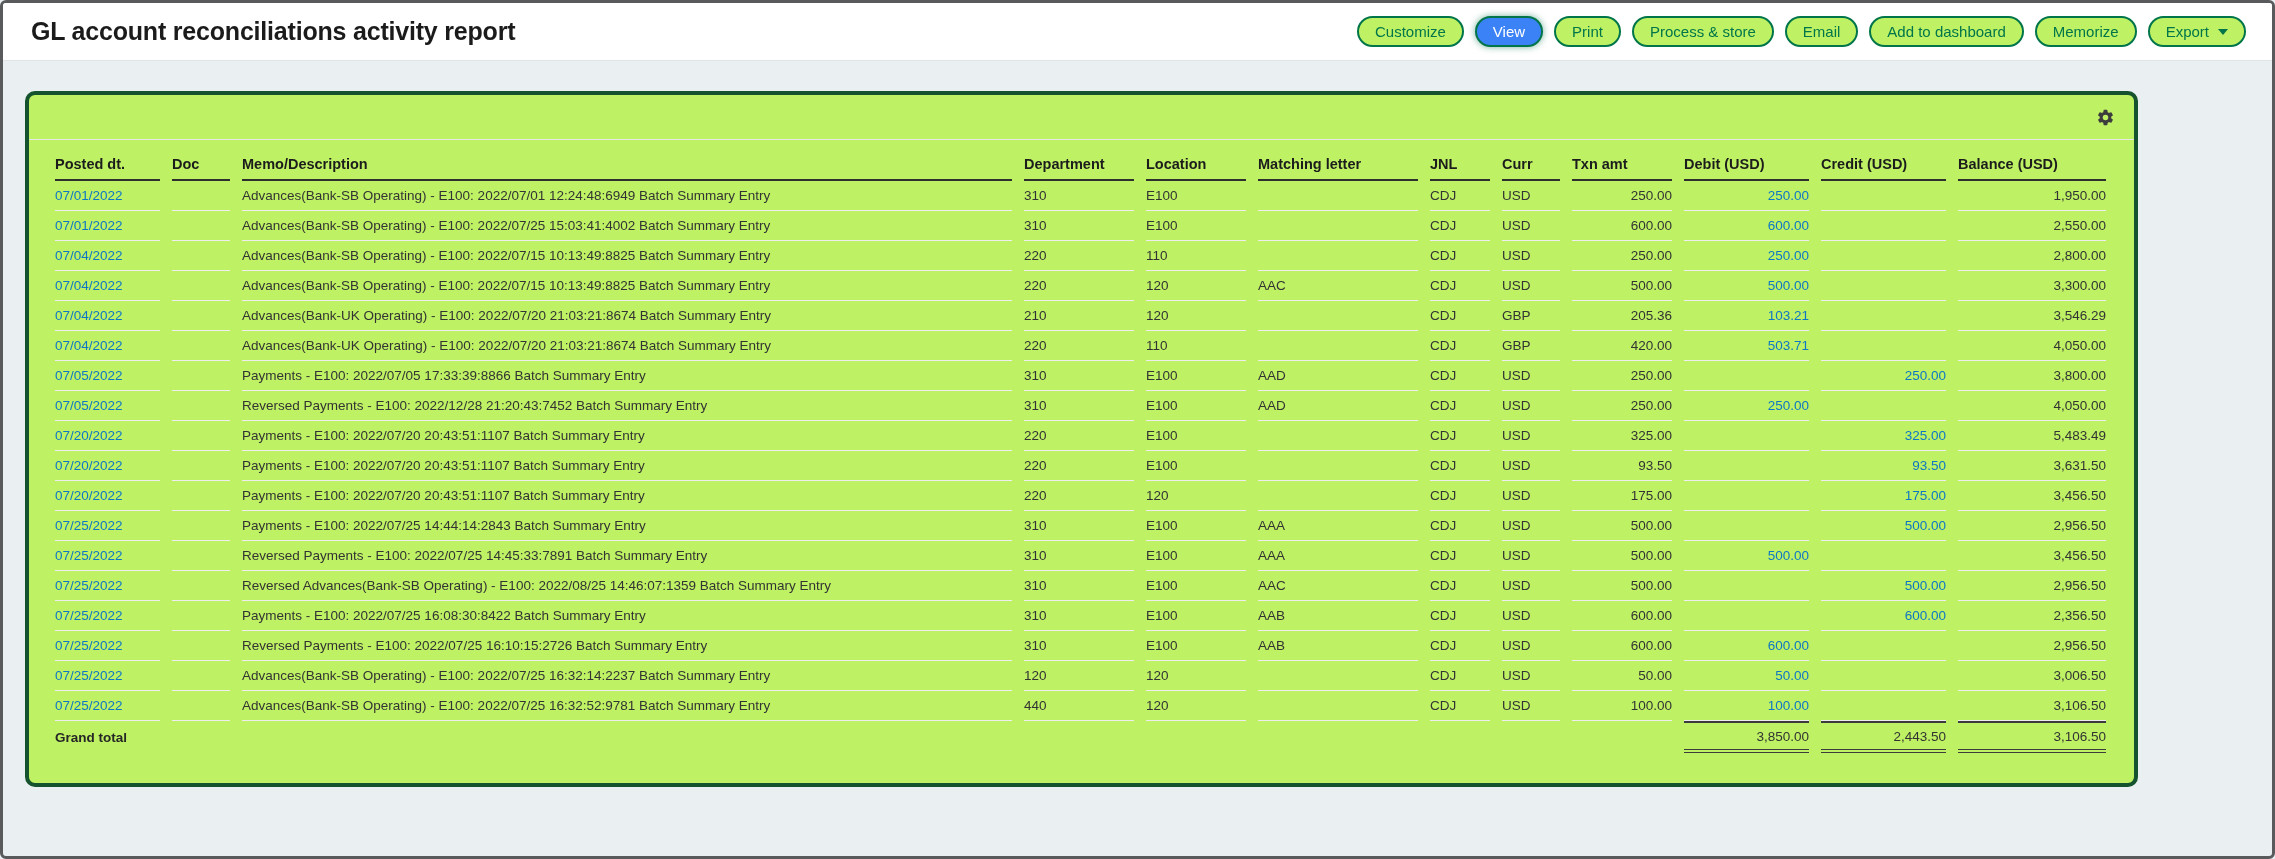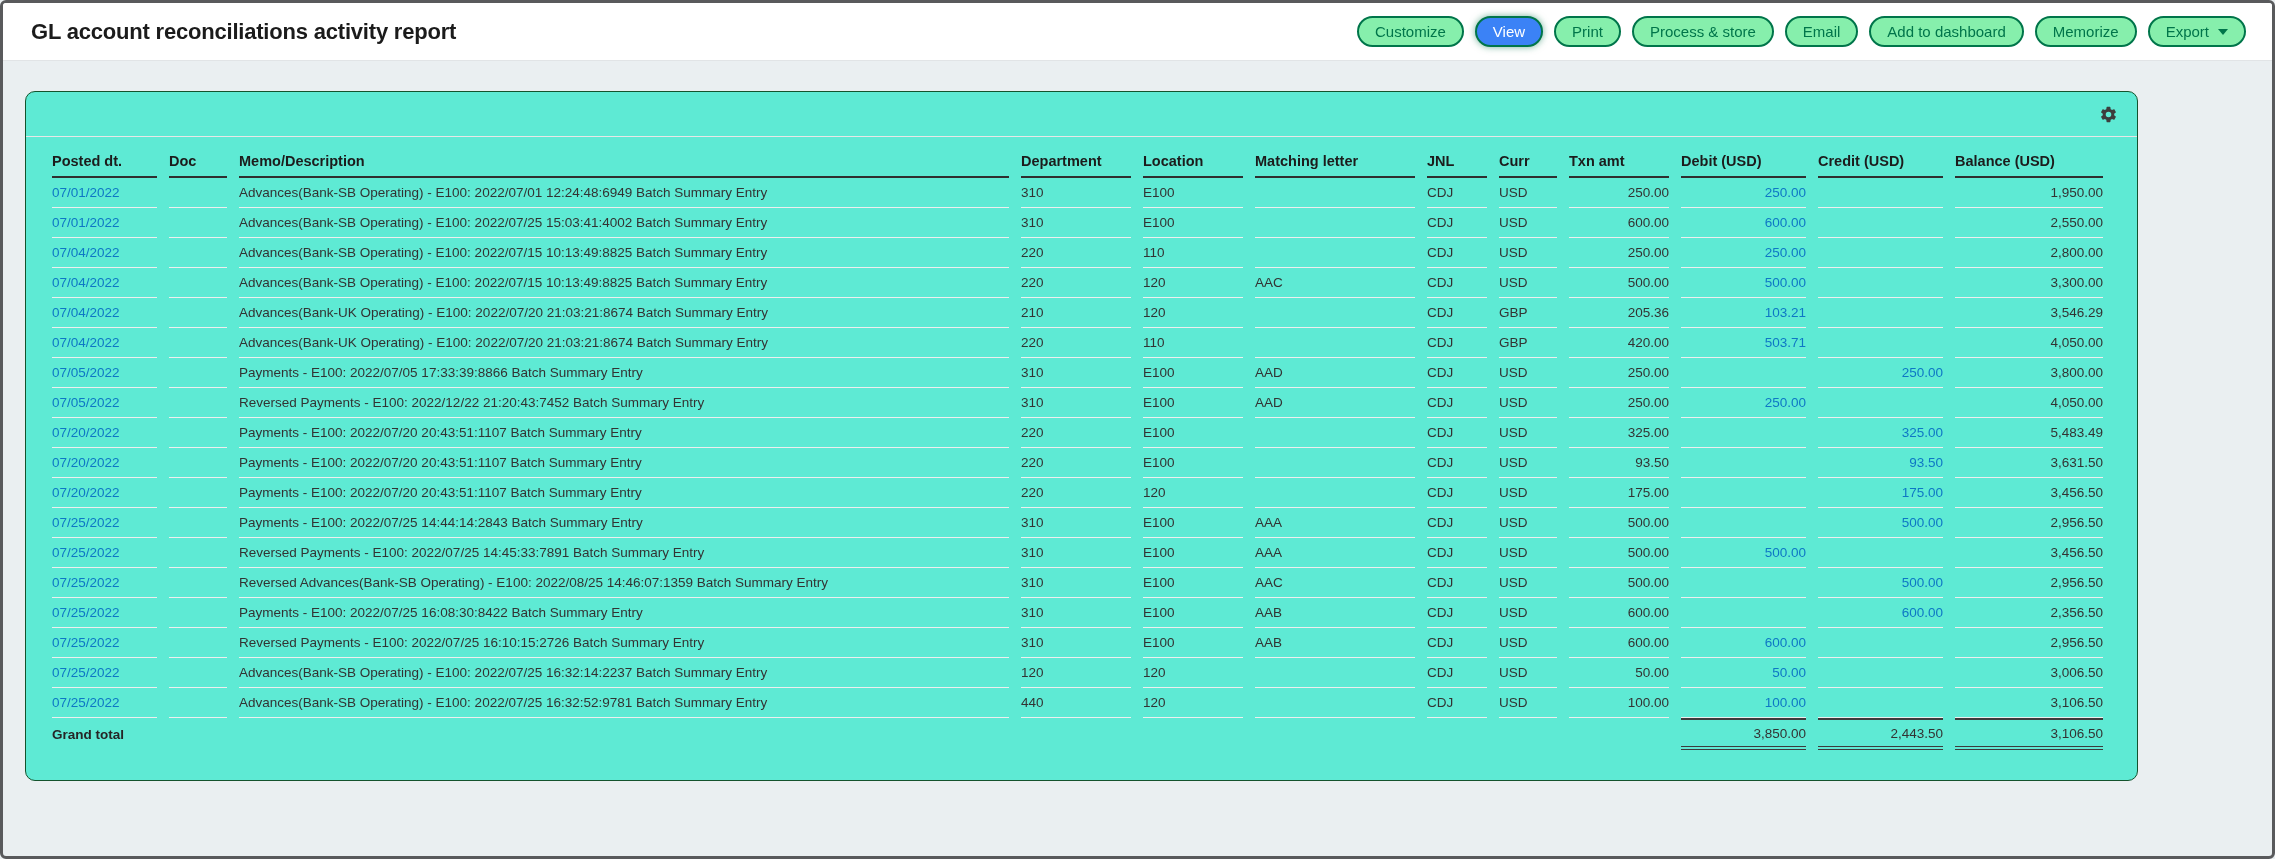--- a/index.html
+++ b/index.html
@@ -13,44 +13,44 @@
     overflow: hidden;
   }
   
   .topbar {
     height: 58px; background: #ffffff;
     display: flex; align-items: center; justify-content: space-between;
     padding: 0 26px 0 28px;
     border-bottom: 1px solid #e1e4e6;
   }
   .topbar h1 {
-    margin: 0; font-size: 22px; font-weight: bold; color: #1b1b1b;
+    margin: 0; font-size: 25px; font-weight: bold; color: #1b1b1b;
     letter-spacing: -0.2px; white-space: nowrap;
   }
   .actions { display: flex; align-items: center; gap: 11px; }
   .pill {
     height: 31px; border: 2px solid #00754a; border-radius: 16px;
-    background: #86efac; color: #00754a;
+    background: #bef264; color: #00754a;
     font-family: "Liberation Sans", sans-serif; font-size: 15px;
     padding: 0 16px; display: inline-flex; align-items: center; gap: 9px;
     cursor: pointer; white-space: nowrap; line-height: 1;
   }
   .pill.active {
     background: #3b82f6; color: #ffffff;
     box-shadow: 0 0 7px rgba(0,117,74,.55);
   }
   .caret {
     width: 0; height: 0; display: inline-block;
     border-left: 5px solid transparent; border-right: 5px solid transparent;
     border-top: 6px solid currentColor; margin-top: 1px;
   }
   
   .content { padding: 30px 0 0 22px; }
   .card {
-    width: 2113px; background: #5eead4; border: 1px solid #14532d;
+    width: 2113px; background: #bef264; border: 4px solid #14532d;
     border-radius: 10px; padding-bottom: 30px;
   }
   .card-toolbar {
     height: 45px; display: flex; align-items: center; justify-content: flex-end;
     padding: 0 18px; border-bottom: 1px solid #e7e7e7;
   }
   .gear-btn { width: 22px; height: 22px; display: inline-flex; align-items: center; justify-content: center; cursor: pointer; }
   .gear-btn svg { fill: #3d3d3d; }
   
   table {
@@ -246,21 +246,21 @@
             <td class="al-left">CDJ</td>
             <td class="al-left">USD</td>
             <td class="al-right">250.00</td>
             <td class="al-right"></td>
             <td class="al-right"><span class="blue">250.00</span></td>
             <td class="al-right">3,800.00</td>
           </tr>
           <tr>
             <td class="al-left"><span class="link">07/05/2022</span></td>
             <td class="al-left"></td>
-            <td class="al-left">Reversed Payments - E100: 2022/12/22 21:20:43:7452 Batch Summary Entry</td>
+            <td class="al-left">Reversed Payments - E100: 2022/12/28 21:20:43:7452 Batch Summary Entry</td>
             <td class="al-left">310</td>
             <td class="al-left">E100</td>
             <td class="al-left">AAD</td>
             <td class="al-left">CDJ</td>
             <td class="al-left">USD</td>
             <td class="al-right">250.00</td>
             <td class="al-right"><span class="blue">250.00</span></td>
             <td class="al-right"></td>
             <td class="al-right">4,050.00</td>
           </tr>

